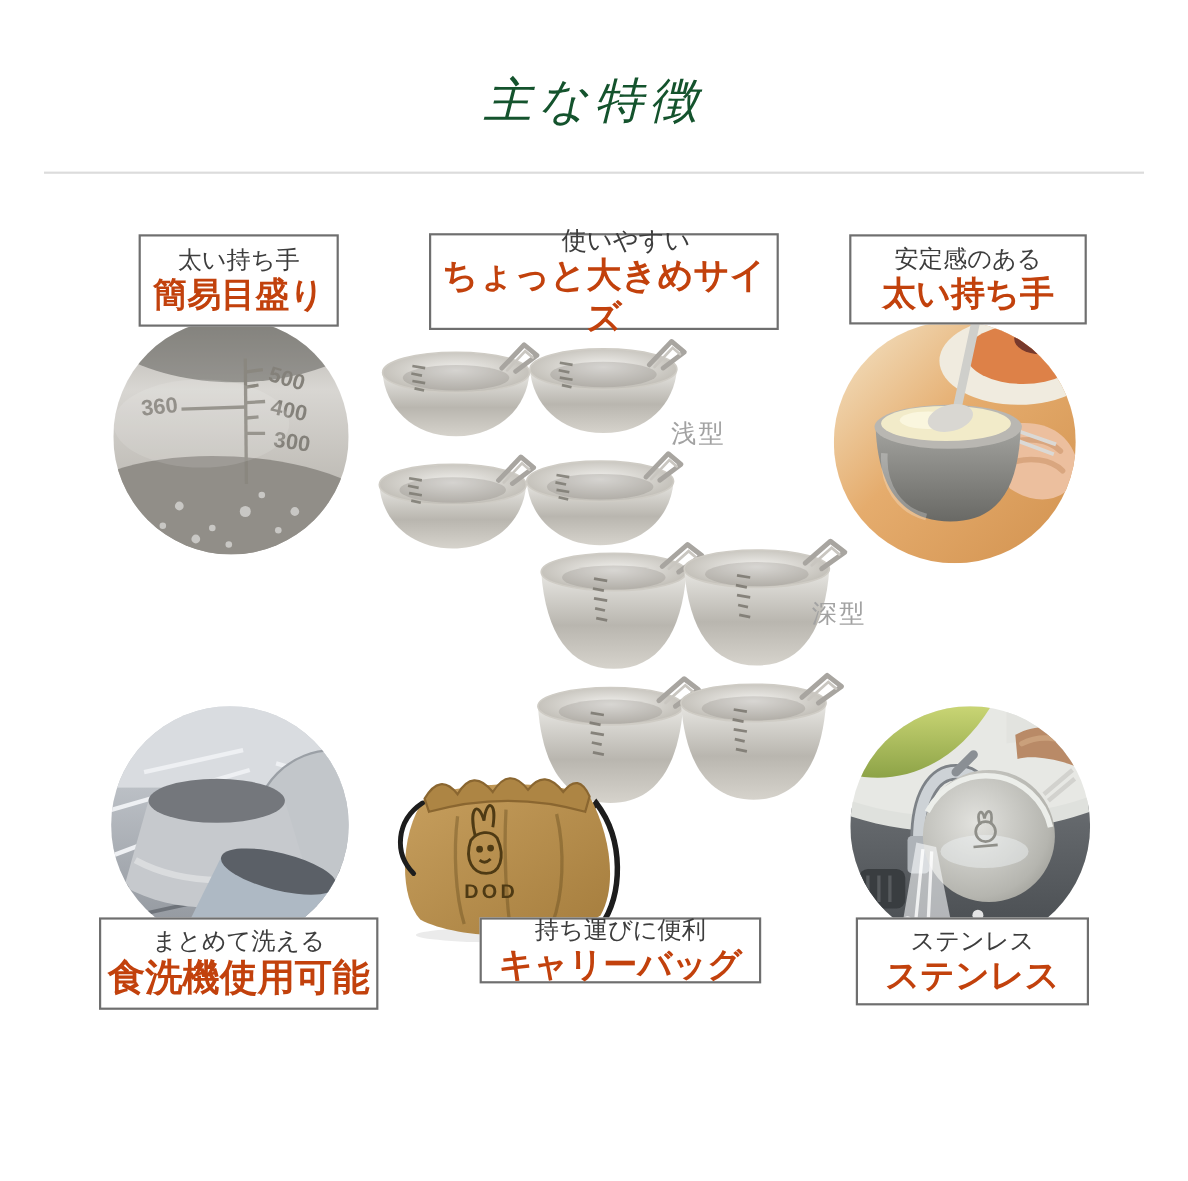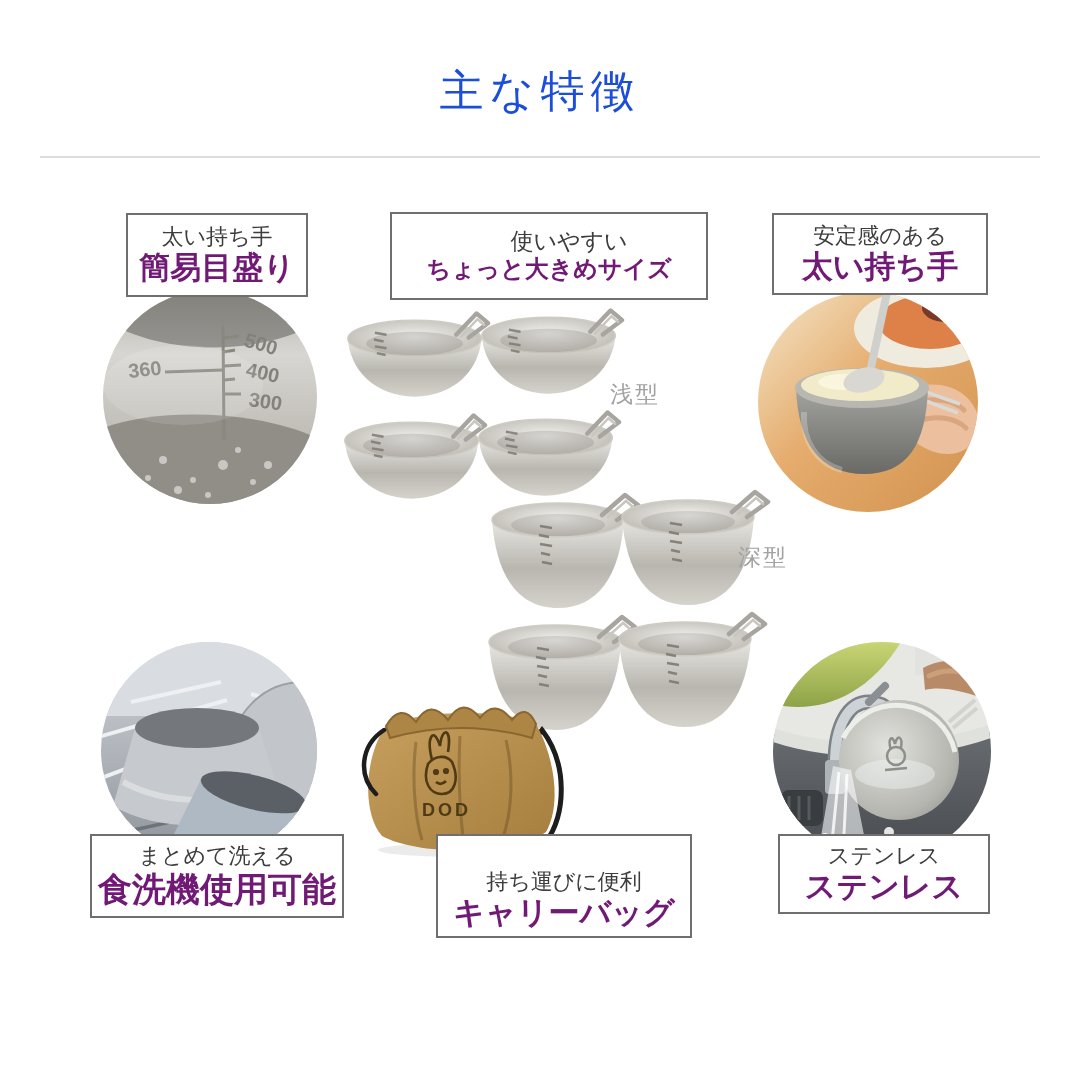--- a/index.html
+++ b/index.html
@@ -2,39 +2,39 @@
 <html><head>
 <meta charset="utf-8">
 <style>
   html,body{margin:0;padding:0;background:#ffffff;}
   .canvas{
     position:relative;width:1080px;height:1074px;background:#ffffff;overflow:hidden;
     font-family:"Liberation Sans","DejaVu Sans",sans-serif;color:#3a3a3a;
   }
   .page-title{
     position:absolute;top:62px;left:0;width:100%;text-align:center;
-    font-size:44px;font-weight:500;letter-spacing:6px;color:#1d4ed8;
+    font-size:44px;font-weight:500;letter-spacing:6px;color:#14532d;font-style:italic;
   }
   .divider{
     position:absolute;top:156px;left:40px;right:40px;height:2px;background:#dcdcdc;
   }
   .feature-box{
     position:absolute;background:#ffffff;border:2px solid #6f6f6f;
     display:flex;flex-direction:column;align-items:center;justify-content:center;
     text-align:center;z-index:30;line-height:1.18;padding:4px 6px;box-sizing:border-box;
   }
   .feature-box .l1{font-size:22px;font-weight:400;color:#3d3d3d;}
-  .feature-box .l2{font-size:31px;font-weight:700;color:#701a75;}
+  .feature-box .l2{font-size:31px;font-weight:700;color:#c2410c;}
   .box-tl{left:126px;top:213px;width:182px;height:84px;}
   .box-tc{left:390px;top:212px;width:318px;height:88px;}
-  .box-tc .l1{font-size:23px;margin-left:40px;} .box-tc .l2{font-size:24px;}
+  .box-tc .l1{font-size:23px;margin-left:40px;} .box-tc .l2{font-size:32px;}
   .box-tr{left:772px;top:213px;width:216px;height:82px;}
   .box-bl{left:90px;top:834px;width:254px;height:84px;}
   .box-bl .l2{font-size:34px;}
-  .box-bc{left:436px;top:834px;width:256px;height:104px;justify-content:flex-end;}
+  .box-bc{left:436px;top:834px;width:256px;height:60px;}
   .box-br{left:778px;top:834px;width:212px;height:80px;}
   .photo{position:absolute;z-index:10;}
   .cup{position:absolute;z-index:12;}
   .bagwrap{position:absolute;z-index:20;}
   .cup-type-label{
     position:absolute;z-index:15;font-size:23px;color:#a2a2a2;letter-spacing:2px;
   }
   .lbl-shallow{left:610px;top:338px;margin-top:41px;}
   .lbl-deep{left:738px;top:542px;}
 </style>

